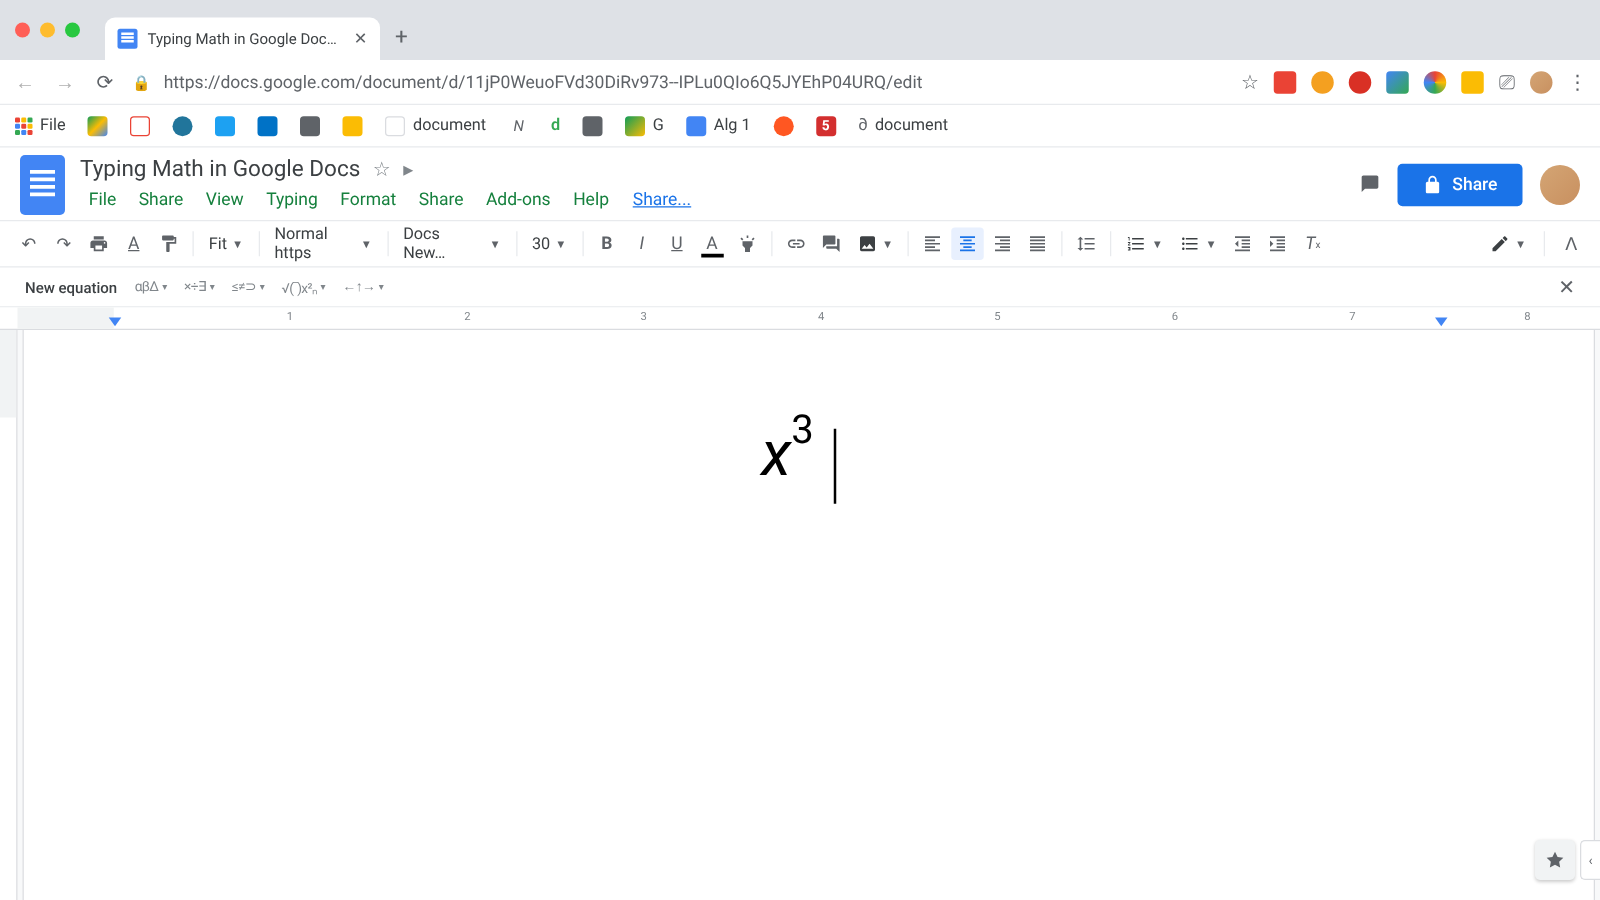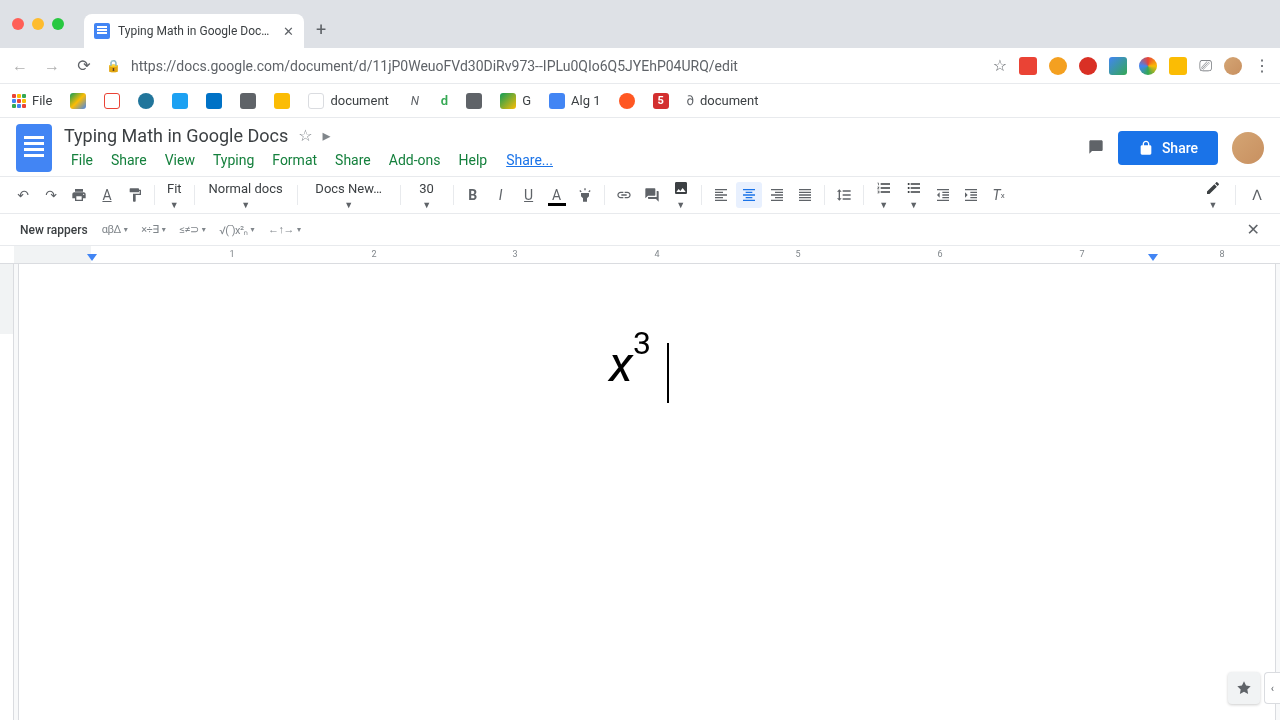--- a/index.html
+++ b/index.html
@@ -54,21 +54,21 @@
 .header-right { margin-left: auto; display: flex; align-items: center; gap: 14px; }
 .comment-btn { color: #5f6368; font-size: 20px; cursor: pointer; }
 .share-btn { background: #1a73e8; color: #fff; padding: 9px 20px; border-radius: 4px; font-size: 14px; font-weight: 500; display: flex; align-items: center; gap: 8px; cursor: pointer; }
 .avatar { width: 32px; height: 32px; border-radius: 50%; background: linear-gradient(135deg, #d4a574, #c89060); cursor: pointer; }
 
 
 .toolbar { height: 38px; border-top: 1px solid #e8eaed; border-bottom: 1px solid #e8eaed; display: flex; align-items: center; padding: 0 10px; gap: 2px; margin-top: 4px; }
 .tb-btn { width: 26px; height: 26px; display: flex; align-items: center; justify-content: center; color: #5f6368; cursor: pointer; border-radius: 3px; font-size: 14px; }
 .tb-btn.active { background: #e8f0fe; color: #1a73e8; }
 .tb-sep { width: 1px; height: 20px; background: #e8eaed; margin: 0 4px; }
-.tb-select { display: flex; align-items: center; gap: 4px; padding: 0 6px; font-size: 13px; color: #3c4043; cursor: pointer; flex-direction: column; }
+.tb-select { display: flex; align-items: center; gap: 4px; padding: 0 6px; font-size: 13px; color: #3c4043; cursor: pointer; }
 .tb-select .arrow { font-size: 9px; color: #5f6368; }
 .text-color { position: relative; }
 .text-color::after { content: ""; position: absolute; bottom: 2px; left: 4px; right: 4px; height: 3px; background: #000; }
 .tb-right { margin-left: auto; display: flex; align-items: center; gap: 4px; }
 
 
 .eq-toolbar { height: 32px; border-bottom: 1px solid #e8eaed; display: flex; align-items: center; padding: 0 20px; gap: 14px; font-size: 12px; }
 .eq-label { font-weight: 500; color: #3c4043; }
 .eq-group { color: #80868b; display: flex; align-items: center; gap: 3px; cursor: pointer; font-size: 11px; letter-spacing: -0.5px; }
 .eq-close { margin-left: auto; color: #5f6368; font-size: 16px; cursor: pointer; }
@@ -235,21 +235,21 @@
         <path d="M18 4V3c0-.55-.45-1-1-1H5c-.55 0-1 .45-1 1v4c0 .55.45 1 1 1h12c.55 0 1-.45 1-1V6h1v4H9v11c0 .55.45 1 1 1h2c.55 0 1-.45 1-1v-9h8V4h-3z"></path>
       </svg>
     </div>
   <div class="tb-sep"></div>
   <div class="tb-select">
       <span>Fit</span>
       <span class="arrow">▼</span>
     </div>
   <div class="tb-sep"></div>
   <div class="tb-select" style="width:90px">
-      <span>Normal docs</span>
+      <span>Normal https</span>
       <span class="arrow">▼</span>
     </div>
   <div class="tb-sep"></div>
   <div class="tb-select" style="width:90px">
       <span>Docs New…</span>
       <span class="arrow">▼</span>
     </div>
   <div class="tb-sep"></div>
   <div class="tb-select" style="width:40px">
       <span>30</span>
@@ -348,21 +348,21 @@
           <path d="M3 17.25V21h3.75L17.81 9.94l-3.75-3.75L3 17.25zM20.71 7.04c.39-.39.39-1.02 0-1.41l-2.34-2.34c-.39-.39-1.02-.39-1.41 0l-1.83 1.83 3.75 3.75 1.83-1.83z"></path>
         </svg>
         <span class="arrow">▼</span>
       </div>
     <div class="tb-sep"></div>
     <div class="tb-btn">ᐱ</div>
   </div>
 </div>
 
 <div class="eq-toolbar">
-  <span class="eq-label">New rappers</span>
+  <span class="eq-label">New equation</span>
   <div class="eq-group">
       <span>αβΔ</span>
       <span style="font-size:8px">▾</span>
     </div>
   <div class="eq-group">
       <span>×÷∃</span>
       <span style="font-size:8px">▾</span>
     </div>
   <div class="eq-group">
       <span>≤≠⊃</span>

